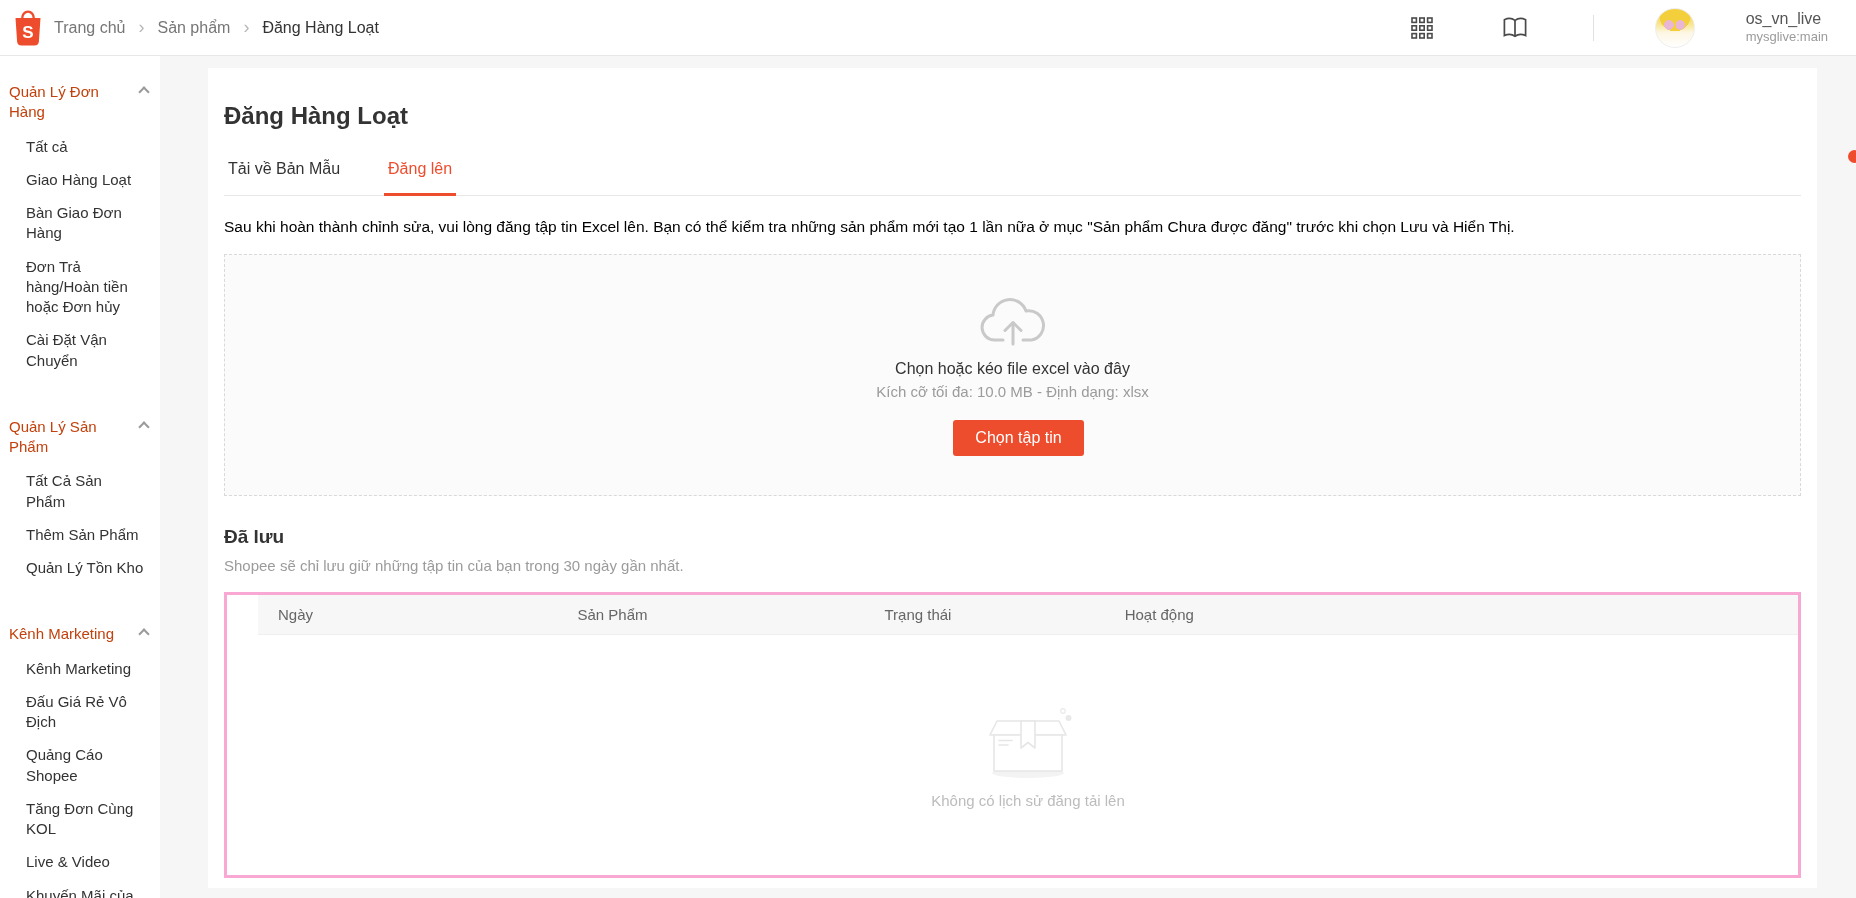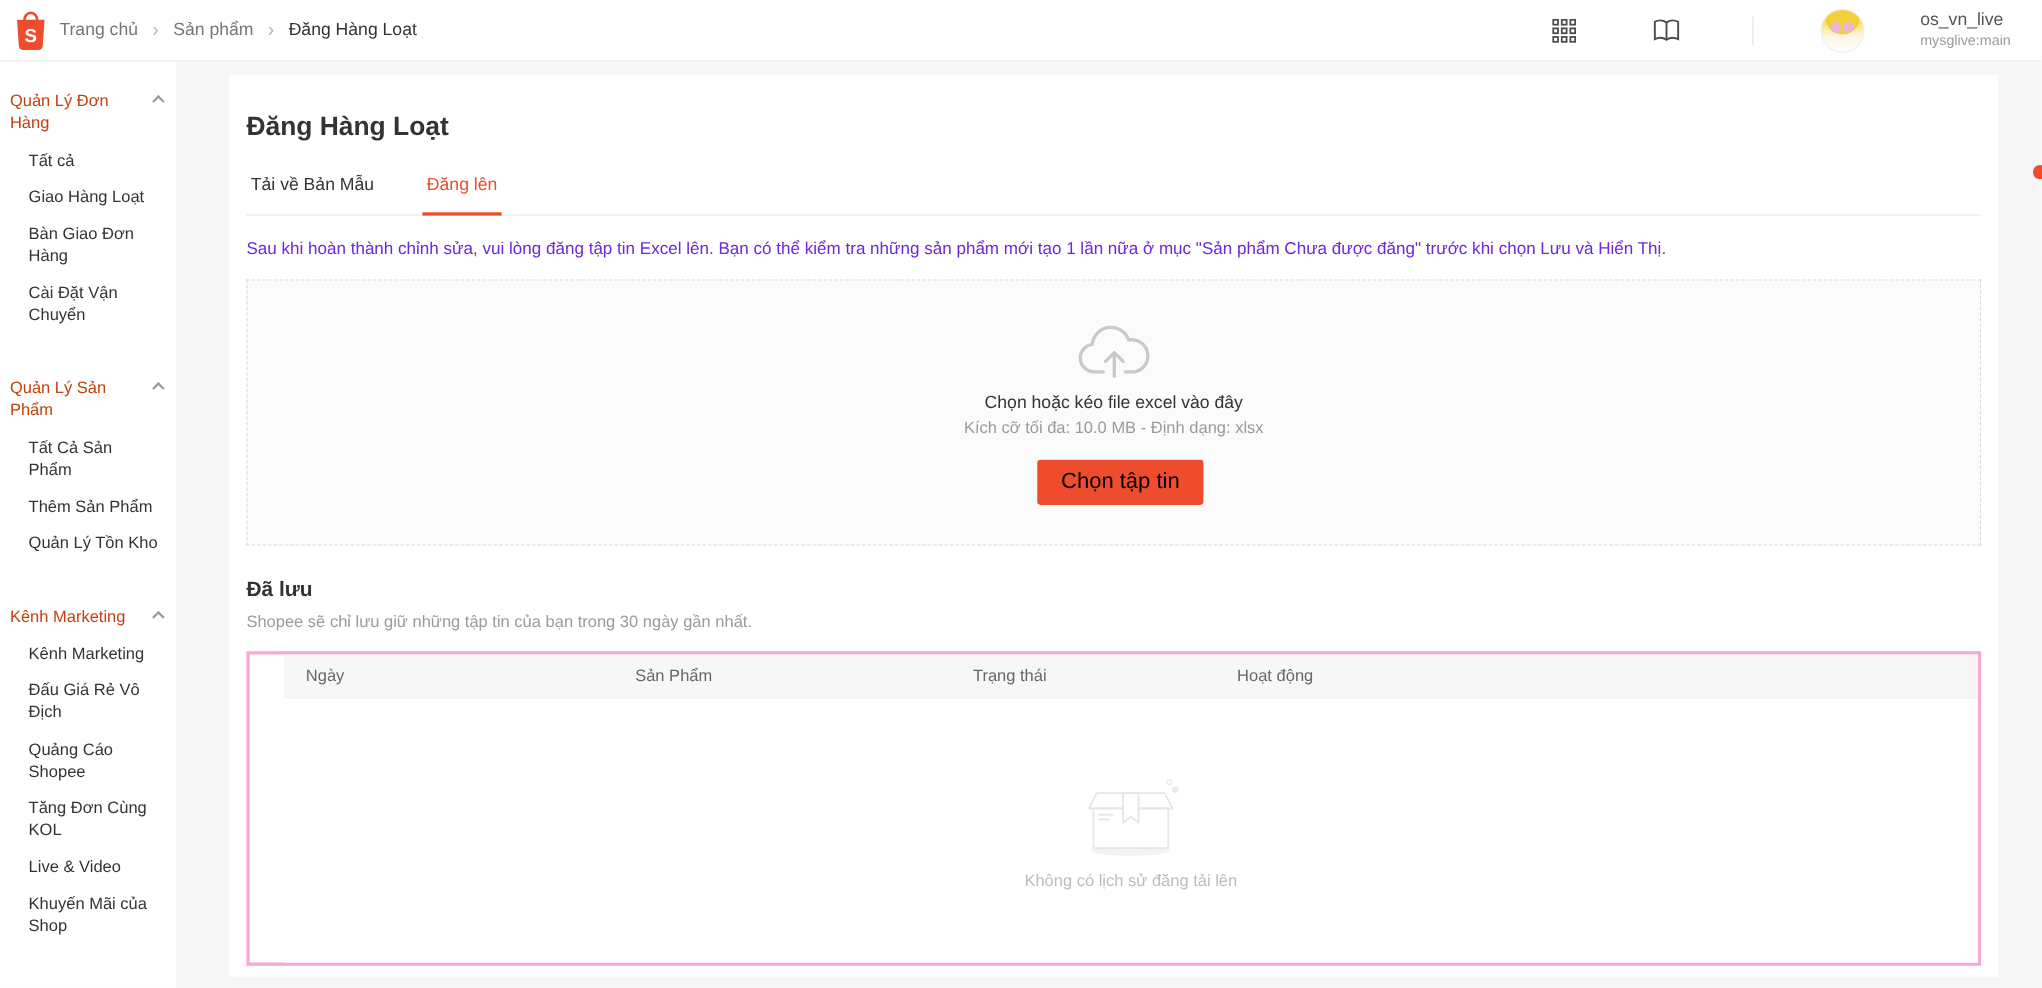--- a/index.html
+++ b/index.html
@@ -65,31 +65,31 @@
 
   .page-title { font-size:24px; color:#333; }
 
   .tab-bar { display:flex; margin-top:30px; border-bottom:1px solid #e8e8e8; }
   .tab {
     font-size:16px; color:#333; padding:0 4px 15px 4px; margin-right:40px;
     cursor:pointer; border-bottom:3px solid transparent; margin-bottom:-1px;
   }
   .tab.active { color:#ee4d2d; font-weight:normal; border-bottom-color:#ee4d2d; }
 
-  .description { margin-top:22px; font-size:15.5px; color:#6d28d9; }
+  .description { margin-top:22px; font-size:15.5px; color:#000000; }
 
   .dropzone {
     margin-top:18px; height:242px; border:1px dashed #d9d9d9; background:#fbfbfb;
     display:flex; flex-direction:column; align-items:center; justify-content:center;
   }
   .dz-prompt { margin-top:12px; font-size:16px; color:#333; }
   .dz-hint { margin-top:5px; font-size:15px; color:#9b9b9b; }
   .dz-button {
-    margin-top:20px; background:#ee4d2d; color:#000000; border:none; border-radius:3px;
-    font-size:20px; padding:9px 22px; cursor:pointer;
+    margin-top:20px; background:#ee4d2d; color:#ffffff; border:none; border-radius:3px;
+    font-size:16px; padding:9px 22px; cursor:pointer;
     font-family:inherit;
     margin-left:12px;
   }
 
   .saved-title { margin-top:30px; font-size:19px; color:#333; }
   .saved-subtitle { margin-top:9px; font-size:15px; color:#9b9b9b; }
 
   .table { margin-top:18px; border:3px solid #f9a8d4;padding-left:31px; }
   .table-header {
     display:flex; background:#f7f7f7; border-bottom:1px solid #efefef;
@@ -163,20 +163,21 @@
 
   <aside class="sidebar">
       <div class="sb-section">
         <div class="sb-head">
           <span class="sb-head-label">Quản Lý Đơn Hàng</span>
           <i class="chev"></i>
         </div>
         <div class="sb-item">Tất cả</div>
         <div class="sb-item">Giao Hàng Loạt</div>
         <div class="sb-item">Bàn Giao Đơn Hàng</div>
+        <div class="sb-item">Đơn Trả hàng/Hoàn tiền hoặc Đơn hủy</div>
         <div class="sb-item">Cài Đặt Vận Chuyển</div>
       </div>
       <div class="sb-section">
         <div class="sb-head">
           <span class="sb-head-label">Quản Lý Sản Phẩm</span>
           <i class="chev"></i>
         </div>
         <div class="sb-item">Tất Cả Sản Phẩm</div>
         <div class="sb-item">Thêm Sản Phẩm</div>
         <div class="sb-item">Quản Lý Tồn Kho</div>

